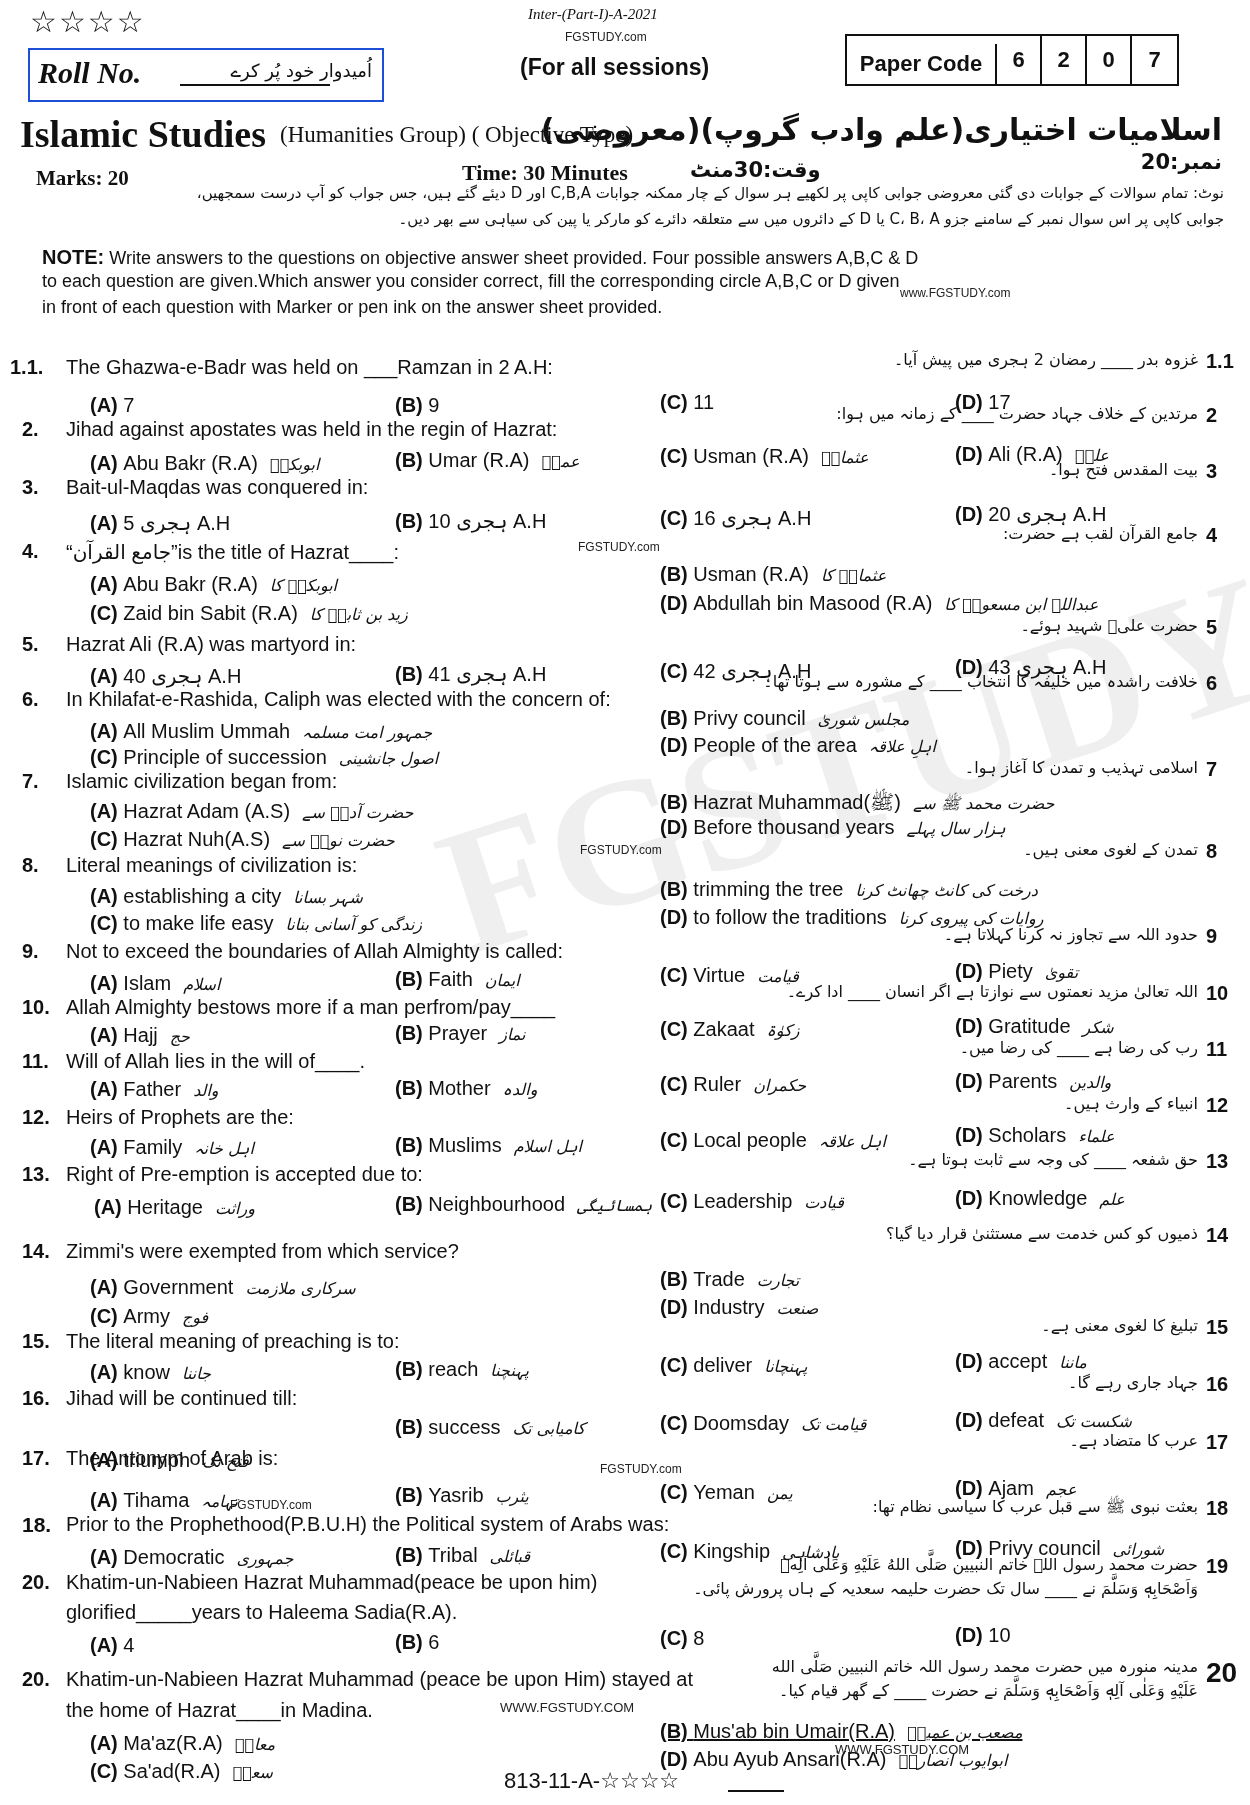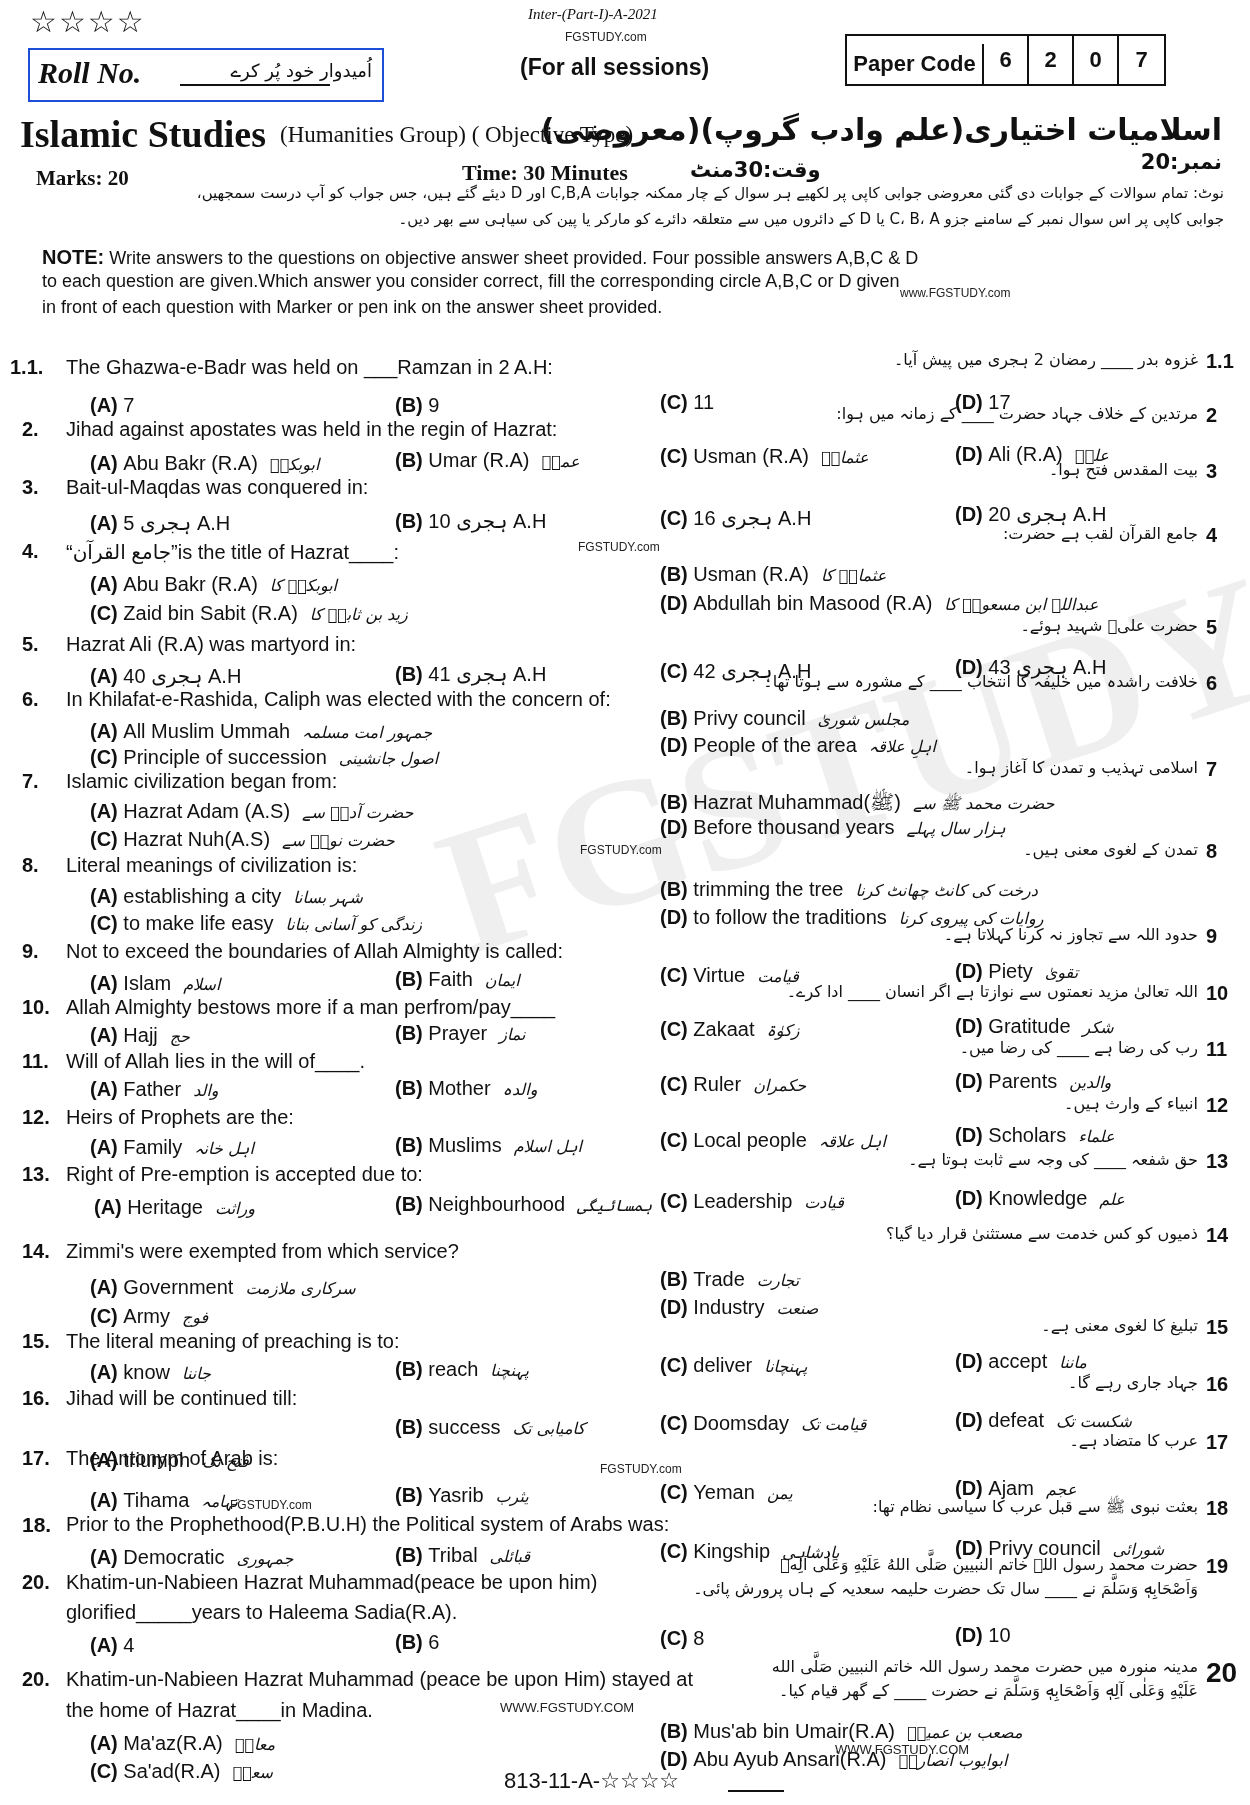--- a/index.html
+++ b/index.html
@@ -9,21 +9,21 @@
   .serif { font-family: "Liberation Serif", "DejaVu Serif", serif; }
   .ur { font-family: "DejaVu Sans", sans-serif; direction: rtl; unicode-bidi: embed; }
   .stars { font-size: 30px; letter-spacing: 2px; font-family: "DejaVu Sans", sans-serif; }
   .roll-box { border: 2px solid #1d4ed8; height: 54px; width: 356px; left: 28px; top: 48px; }
   .roll-label { left: 8px; top: 6px; font-size: 30px; font-style: italic; font-weight: bold; }
   .roll-line { left: 150px; top: 34px; width: 150px; border-bottom: 2px solid #111; }
   .roll-urdu { right: 10px; top: 10px; font-size: 18px; }
   .paper-code { left: 845px; top: 34px; border: 2px solid #111; height: 52px; display: flex; }
   .paper-code div { border-right: 2px solid #111; display: flex; align-items: center; justify-content: center; font-size: 22px; font-weight: bold; }
   .paper-code div:last-child { border-right: none; }
-  .pc-label { width: 137px; margin-top: 8px; }
+  .pc-label { width: 150px; margin-top: 8px; }
   .pc-digit { width: 45px; }
   .q-en { font-size: 20px; }
   .q-num { font-weight: bold; }
   .opt-letter { font-weight: bold; }
   .opt { font-size: 20px; }
   .ur-small { font-size: 16px; font-style: italic; }
   .watermark { font-size: 12px; color: #222; }
   .bg-wm { position: absolute; left: 460px; top: 720px; width: 460px; height: 360px; opacity: 0.06; font-size: 180px; font-weight: bold; font-family: "Liberation Serif", serif; color: #000; transform: rotate(-18deg); }
 </style>
 </head>
@@ -222,21 +222,21 @@
     <div class="abs opt" style="left: 395px; top: 1631px;"><span class="opt-letter">(B) </span><span>6</span></div>
     <div class="abs opt" style="left: 660px; top: 1627px;"><span class="opt-letter">(C) </span><span>8</span></div>
     <div class="abs opt" style="left: 955px; top: 1624px;"><span class="opt-letter">(D) </span><span>10</span></div>
     <div class="abs q-en q-num" style="left: 22px; top: 1668px; font-size: 20px;">20.</div>
     <div class="abs q-en" style="left: 66px; top: 1668px;">Khatim-un-Nabieen Hazrat Muhammad (peace be upon Him) stayed at</div>
     <div class="abs q-en" style="left: 66px; top: 1699px;">the home of Hazrat____in Madina.</div>
     <div class="abs q-num" style="left: 1206px; top: 1657px; font-size: 28px; text-align: center;">20</div>
     <div class="abs ur" style="right: 52px; top: 1657px; font-size: 16px;">مدینہ منورہ میں حضرت محمد رسول اللہ خاتم النبیین صَلَّى الله</div>
     <div class="abs ur" style="right: 52px; top: 1681px; font-size: 16px;">عَلَيْهِ وَعَلٰى آلِهٖ وَاَصْحَابِهٖ وَسَلَّمَ نے حضرت ____ کے گھر قیام کیا۔</div>
     <div class="abs opt" style="left: 90px; top: 1732px;"><span class="opt-letter">(A) </span><span>Ma'az(R.A)</span><span class="ur ur-small" style="margin-left: 12px;">معاذؓ</span></div>
-    <div class="abs opt" style="left: 660px; top: 1720px;"><span class="opt-letter">(B) </span><span>Mus'ab bin Umair(R.A)</span><span class="ur ur-small" style="margin-left: 12px;">مصعب بن عمیرؓ</span></div>
+    <div class="abs opt" style="left: 660px; top: 1720px; text-decoration: underline;"><span class="opt-letter">(B) </span><span>Mus'ab bin Umair(R.A)</span><span class="ur ur-small" style="margin-left: 12px;">مصعب بن عمیرؓ</span></div>
     <div class="abs opt" style="left: 90px; top: 1760px;"><span class="opt-letter">(C) </span><span>Sa'ad(R.A)</span><span class="ur ur-small" style="margin-left: 12px;">سعدؓ</span></div>
     <div class="abs opt" style="left: 660px; top: 1748px;"><span class="opt-letter">(D) </span><span>Abu Ayub Ansari(R.A)</span><span class="ur ur-small" style="margin-left: 12px;">ابوایوب انصاریؓ</span></div>
   </div>
 
 <div class="abs" style="left:504px;top:1768px;font-size:22px;">813-11-A-☆☆☆☆</div>
 <div class="abs" style="left:728px;top:1790px;width:56px;border-bottom:2px solid #111;"></div>
 <div class="abs watermark" style="left:835px;top:1742px;font-size:13px;">WWW.FGSTUDY.COM</div>
 <div class="abs watermark" style="left:500px;top:1700px;font-size:13px;">WWW.FGSTUDY.COM</div>
 
 <div class="abs watermark" style="left:578px;top:540px;">FGSTUDY.com</div>

